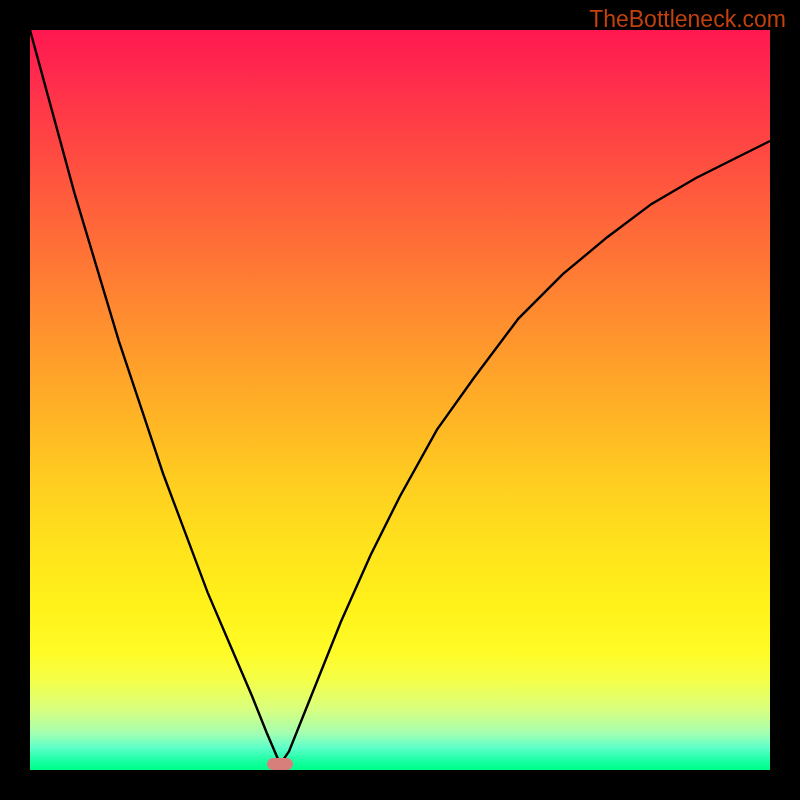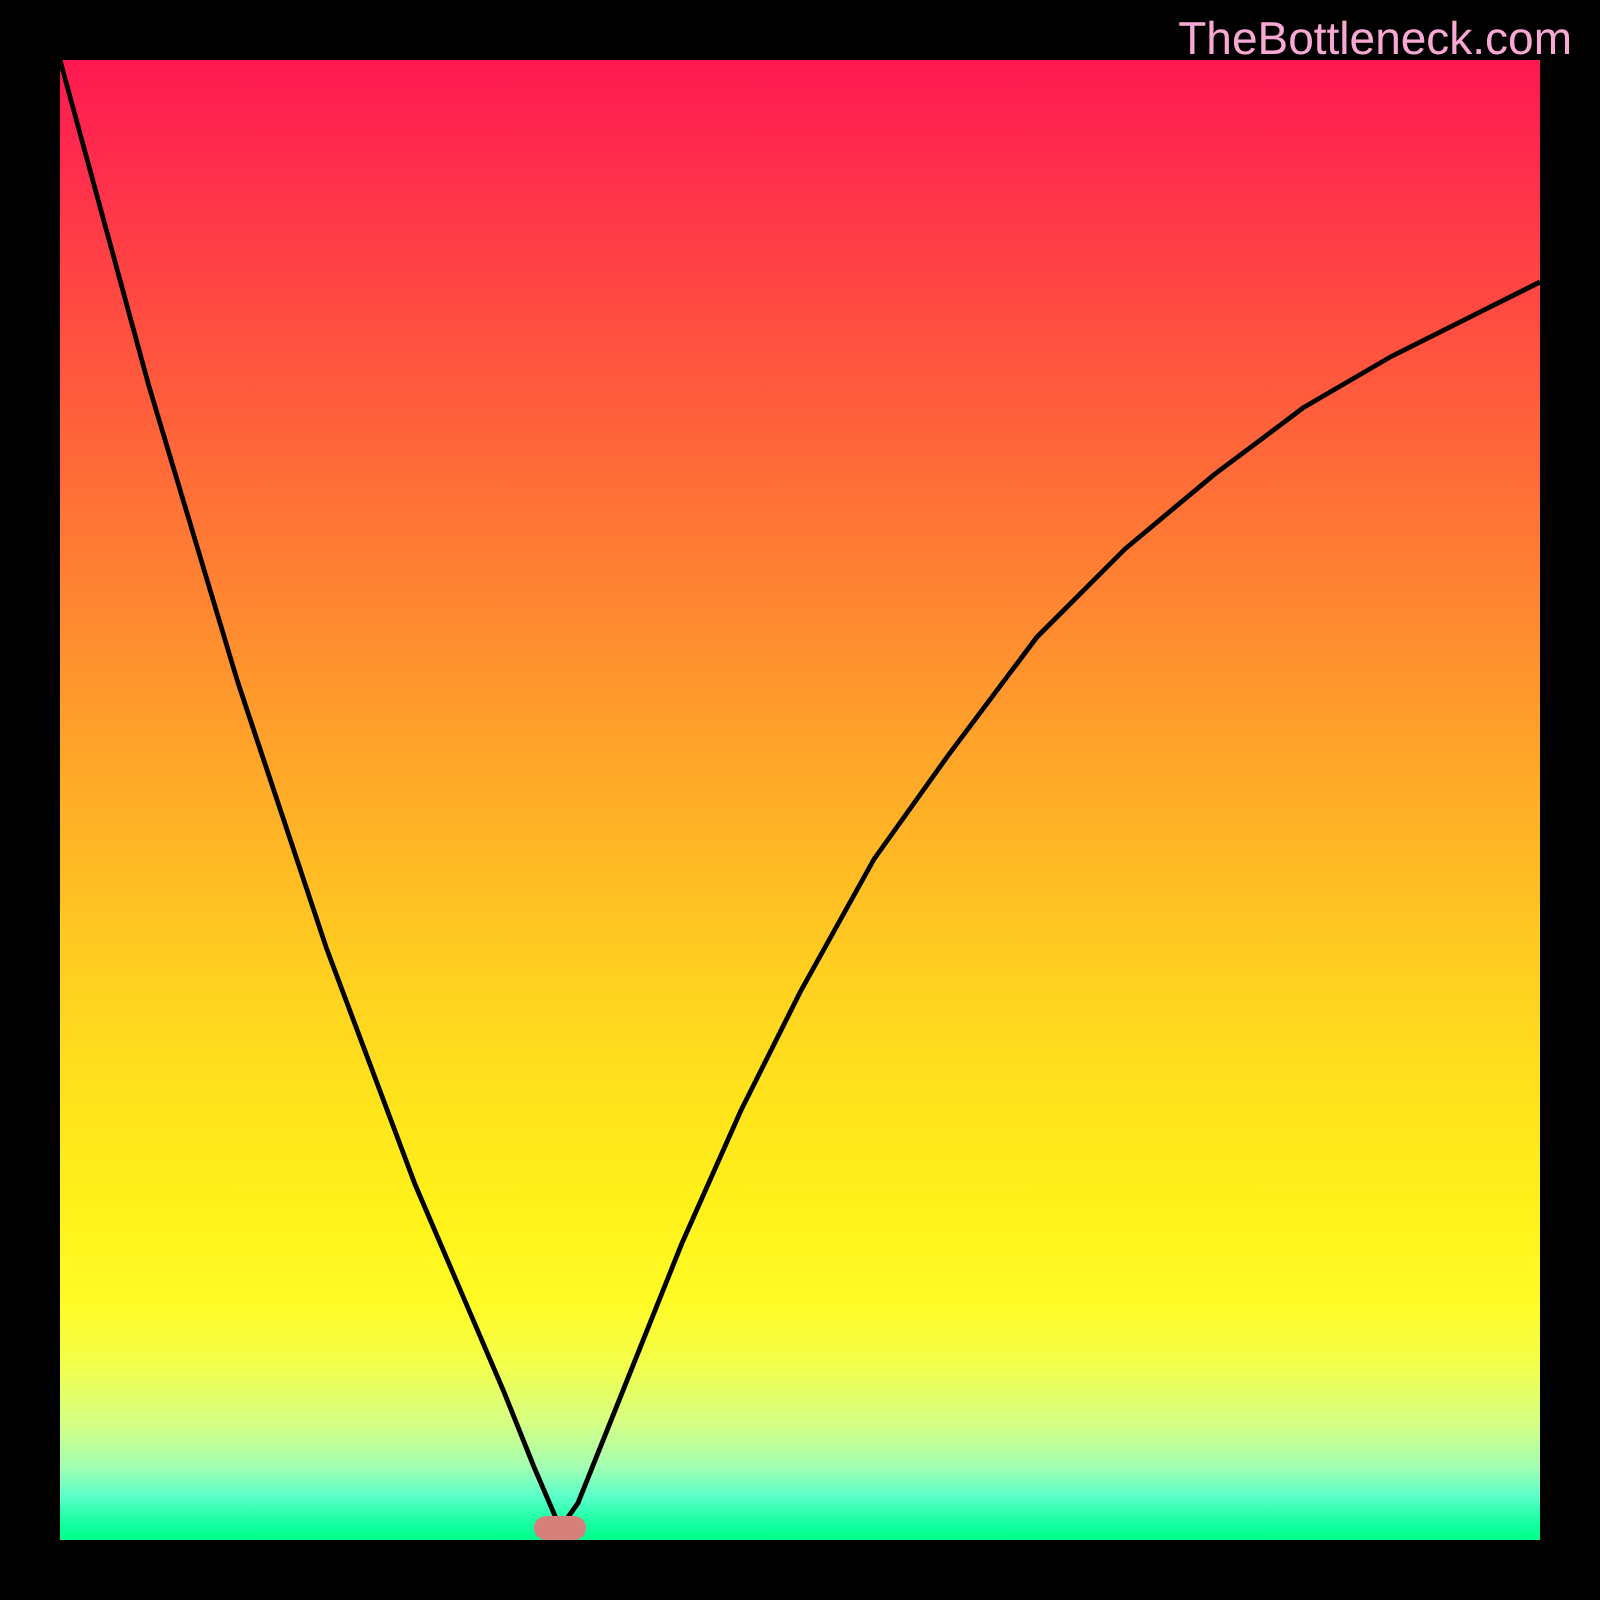--- a/index.html
+++ b/index.html
@@ -8,21 +8,21 @@
     height: 800px;
     background: #000;
     position: relative;
     font-family: Arial, Helvetica, sans-serif;
     overflow: hidden;
   }
   .watermark {
     position: absolute;
     top: 6px;
     right: 14px;
-    color: #f9a8d4;
+    color: #c2410c;
     font-size: 23px;
     font-weight: 400;
     letter-spacing: 0px;
     z-index: 10;
   }
   .plot-frame {
     position: absolute;
     left: 30px;
     top: 30px;
     width: 740px;

